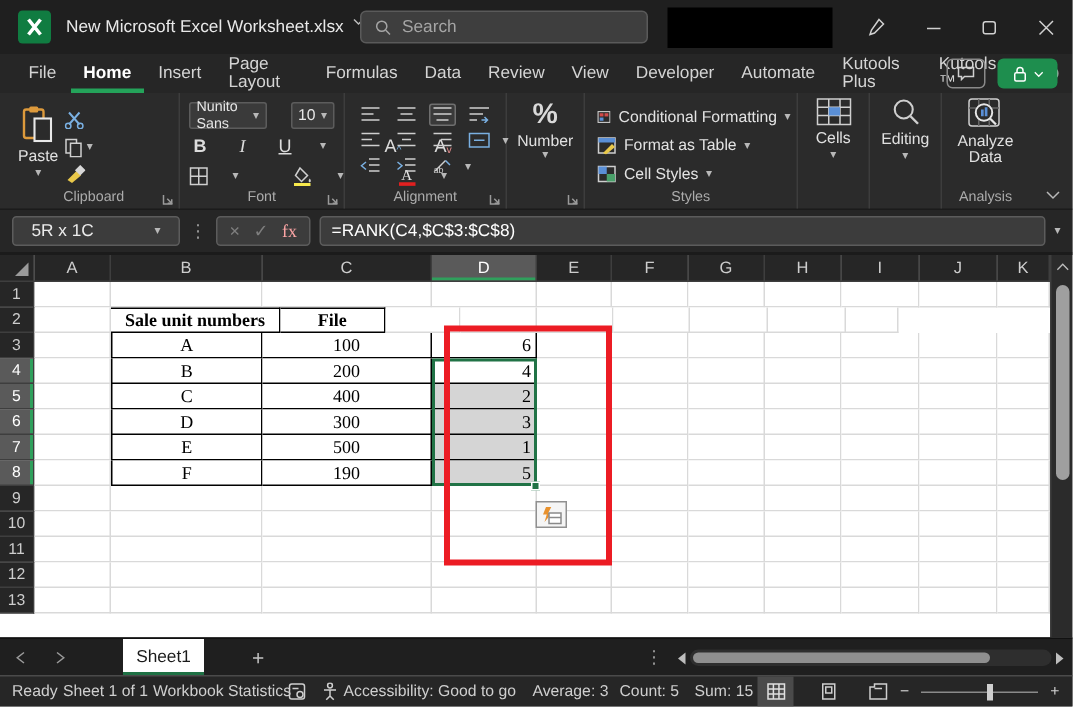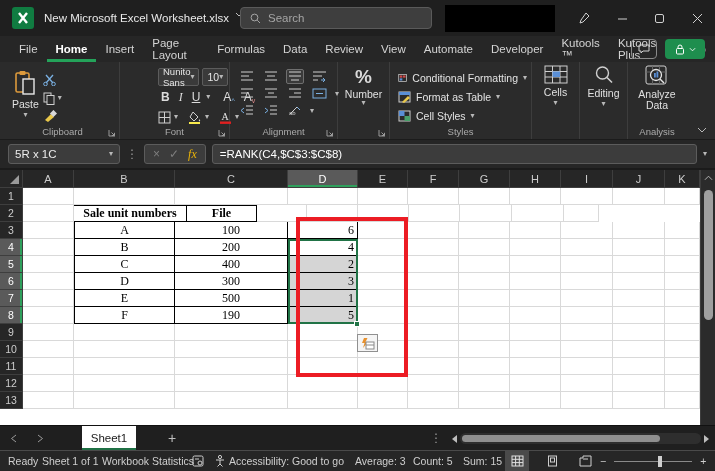--- a/index.html
+++ b/index.html
@@ -27,38 +27,38 @@
   .ribbon { height:78px; background:#2b2b2b; display:flex; border-bottom:1px solid #1b1b1b; position:relative; padding-left:6px; }
   .grp { position:relative; border-right:1px solid #3d3d3d; height:100%; flex:0 0 auto; }
   .glabel { position:absolute; bottom:2px; left:0; right:0; text-align:center; font-size:9.5px; color:#ababab; }
   .launcher { position:absolute; bottom:2px; right:3px; }
   .gbody { display:flex; padding:5px 4px 0 6px; gap:4px; }
   .bigbtn { display:flex; flex-direction:column; align-items:center; justify-content:flex-start; gap:2px; padding-top:3px; font-size:10.5px; color:#e0e0e0; }
   .chev { color:#b8b8b8; font-size:8px; line-height:6px; }
   .minicol { display:flex; flex-direction:column; gap:4px; padding-top:2px; }
   .mrow { display:flex; align-items:center; gap:3px; height:14px; }
   .sel { background:#3a3a3a; border:1px solid #5c5c5c; border-radius:2px; height:18px; display:flex; align-items:center; justify-content:space-between; padding:0 4px; font-size:10.5px; color:#e6e6e6; }
-  .fontrow { display:flex; gap:3px; align-items:center; height:20px;margin-left:32px; }
+  .fontrow { display:flex; gap:16px; align-items:center; height:20px; }
   .fbtn { color:#dcdcdc; font-size:12px; padding:0 3px; display:flex; align-items:flex-end; }
   .vdiv { width:1px; height:14px; background:#4a4a4a; margin:0 2px; }
   .alrow { display:flex; gap:6px; align-items:center; height:17px; }
   .albox { padding:1px; border:1px solid transparent; }
   .albox.on { border-color:#6f6f6f; background:#3a3a3a; border-radius:2px; }
   .pctwrap { display:flex; flex-direction:column; align-items:center; padding-top:4px; width:100%; color:#e0e0e0; }
   .pct { font-size:19px; color:#d9d9d9; font-weight:bold; }
   .stylerow { display:flex; align-items:center; gap:5px; height:19px; font-size:10.5px; color:#e3e3e3; white-space:nowrap; }
   .ribchev { position:absolute; right:8px; bottom:6px; }
 
   
   .fbar { height:30px; background:#262626; display:flex; align-items:center; padding:0 8px; gap:6px; border-bottom:2px solid #1b1b1b; }
-  .namebox { width:112px; height:20px; background:#3c3c3c; border:1px solid #5c5c5c; border-radius:3px; display:flex; align-items:center; justify-content:space-between; padding:0 6px; color:#ececec; font-size:11.5px; }
+  .namebox { width:112px; height:20px; background:#3c3c3c; border:1px solid #5c5c5c; border-radius:3px; display:flex; align-items:center; justify-content:space-between; padding:0 12px; color:#ececec; font-size:11.5px; }
   .fdots { color:#9a9a9a; font-size:12px; }
   .fbtns { display:flex; align-items:center; gap:9px; background:#3c3c3c; border:1px solid #5c5c5c; border-radius:3px; height:20px; padding:0 8px; }
   .dim { color:#7e7e7e; font-size:12px; }
-  .fx { color:#eab308; font-style:italic; font-family:"Liberation Serif",serif; font-size:12px; }
+  .fx { color:#fca5a5; font-family:"Liberation Serif",serif; font-size:12px; }
   .finput { flex:1; height:20px; background:#3c3c3c; border:1px solid #5c5c5c; border-radius:3px; display:flex; align-items:center; padding:0 7px; color:#fff; font-size:11.5px; }
 
   
   .sheet { position:relative; height:255px; background:#fff; overflow:hidden; }
   .colhead { display:flex; height:18px; }
   .ch { background:#262626; color:#cdcdcd; font-size:11px; display:flex; align-items:center; justify-content:center; border-right:1px solid #3e3e3e; border-bottom:1px solid #3e3e3e; height:18px; }
   .ch.selcol { background:#5a5a5a; color:#fff; box-shadow:inset 0 -2px 0 #2FA05C; }
   .corner { width:23px; position:relative; }
   .corner:after { content:""; position:absolute; right:3px; bottom:3px; border-left:9px solid transparent; border-bottom:9px solid #9a9a9a; }
   .grow { display:flex; height:17px; }
@@ -145,24 +145,24 @@
 <div class="tabrow">
   <div id="tabs" style="display:flex">
       <div class="rtab">File</div>
       <div class="rtab active">Home</div>
       <div class="rtab">Insert</div>
       <div class="rtab">Page Layout</div>
       <div class="rtab">Formulas</div>
       <div class="rtab">Data</div>
       <div class="rtab">Review</div>
       <div class="rtab">View</div>
+      <div class="rtab">Developer</div>
       <div class="rtab">Automate</div>
-      <div class="rtab">Developer</div>
+      <div class="rtab">Kutools Plus</div>
       <div class="rtab">Kutools ™</div>
-      <div class="rtab">Kutools Plus</div>
       <div class="rtab">Help</div>
     </div>
   <div class="tab-right">
     <div class="comment-btn">
       <svg width="12" height="10" viewBox="0 0 12 10">
           <path d="M1 1 H11 V7 H5 L3 9 V7 H1 Z" stroke="#cfcfcf" fill="none"></path>
         </svg>
     </div>
     <div class="share-btn">
       <svg width="10" height="11" viewBox="0 0 10 11">

